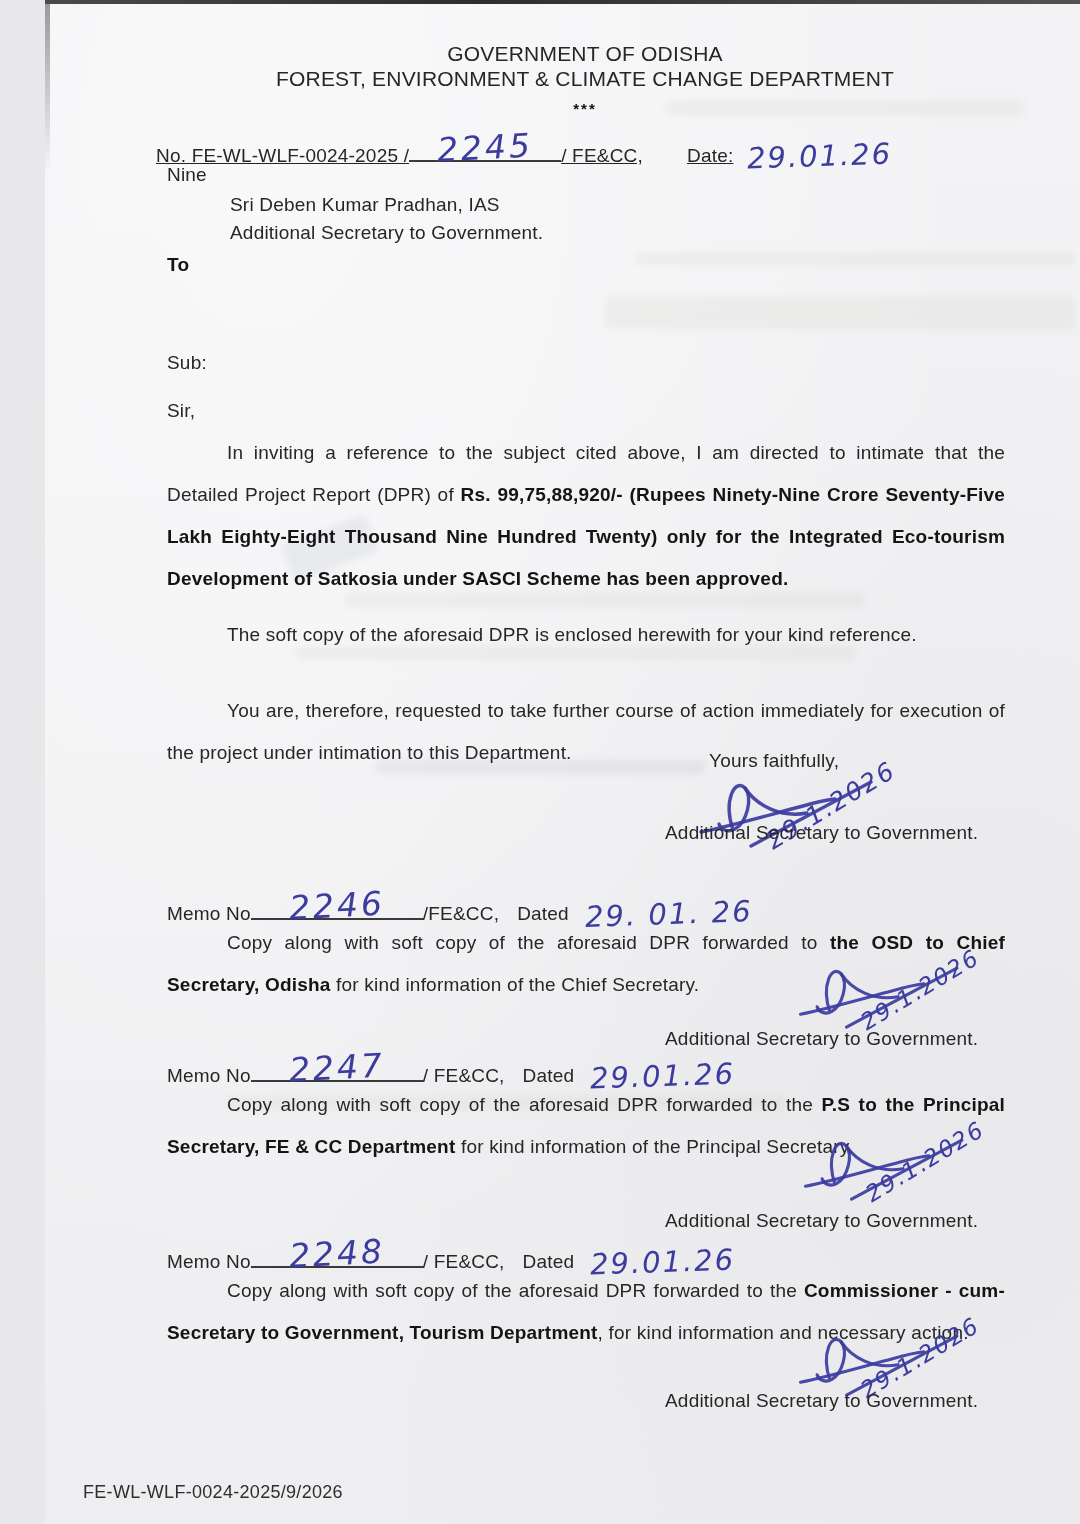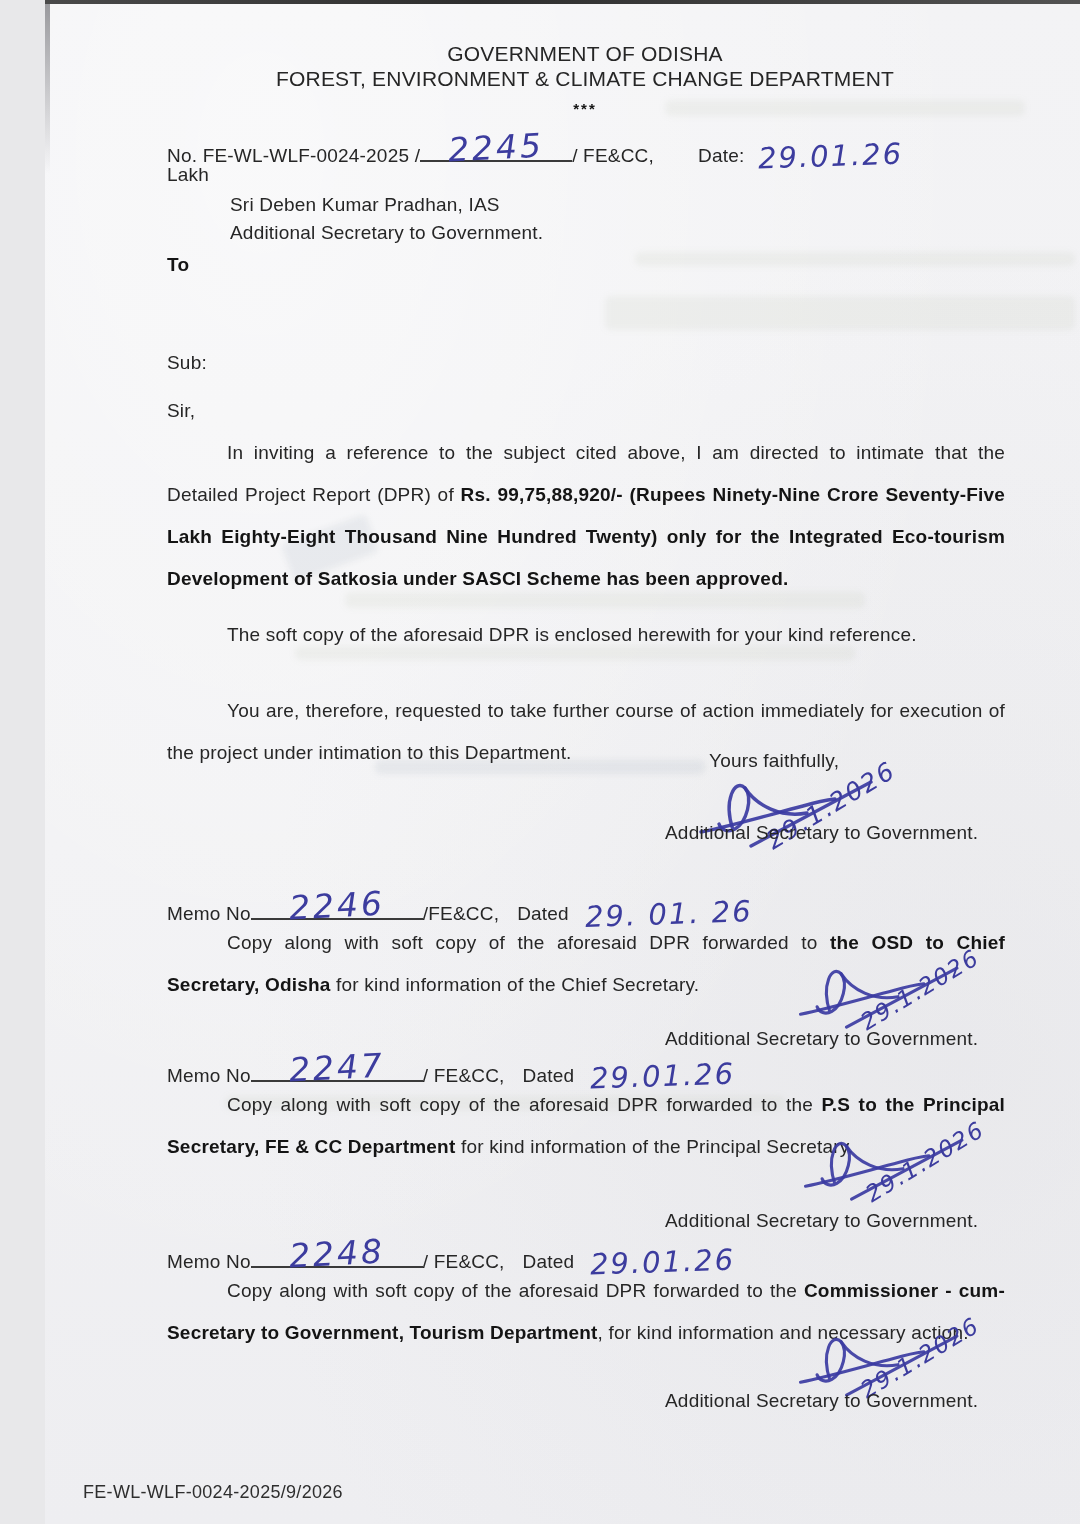--- a/index.html
+++ b/index.html
@@ -65,25 +65,25 @@
   <div class="ghost ink" style="top:528px;left:240px;width:90px;height:40px;transform:rotate(-20deg);"></div>
   <div class="ghost" style="top:592px;left:300px;width:520px;height:16px;"></div>
   <div class="ghost" style="top:646px;left:250px;width:560px;height:14px;"></div>
   <div class="ghost ink" style="top:760px;left:330px;width:330px;height:14px;"></div>
   <div class="ghost" style="top:1096px;left:180px;width:560px;height:14px;"></div>
 
   <div class="abs center printed" style="top:42px;font-size:21px;">GOVERNMENT OF ODISHA</div>
   <div class="abs center printed" style="top:67px;font-size:21px;">FOREST, ENVIRONMENT &amp; CLIMATE CHANGE DEPARTMENT</div>
   <div class="abs center printed bold" style="top:100px;font-size:15px;letter-spacing:2px;">***</div>
 
-  <div class="abs refline" style="top:128px;left:122px;">
+  <div class="abs refline" style="top:128px;left:111px;text-decoration:underline;">
     <span class="printed">No. FE-WL-WLF-0024-2025 /</span><span class="blank" style="width:152px;"><span class="hw hw-num">2245</span></span><span class="printed">/ FE&amp;CC,</span><span style="display:inline-block;width:44px;"></span><span class="printed">Date:</span><span style="display:inline-block;width:14px;"></span><span class="hw hw-date">29.01.26</span>
   </div>
 
-  <div class="abs printed" style="top:164px;left:122px;">Lakh</div>
+  <div class="abs printed" style="top:164px;left:122px;">Nine</div>
   <div class="abs printed" style="top:194px;left:185px;">Sri Deben Kumar Pradhan, IAS</div>
   <div class="abs printed" style="top:222px;left:185px;">Additional Secretary to Government.</div>
 
   <div class="abs printed bold" style="top:254px;left:122px;">To</div>
 
   <div class="abs printed" style="top:352px;left:122px;">Sub:</div>
 
   <div class="abs printed" style="top:400px;left:122px;">Sir,</div>
 
   <div class="abs para printed" style="top:432px;">

